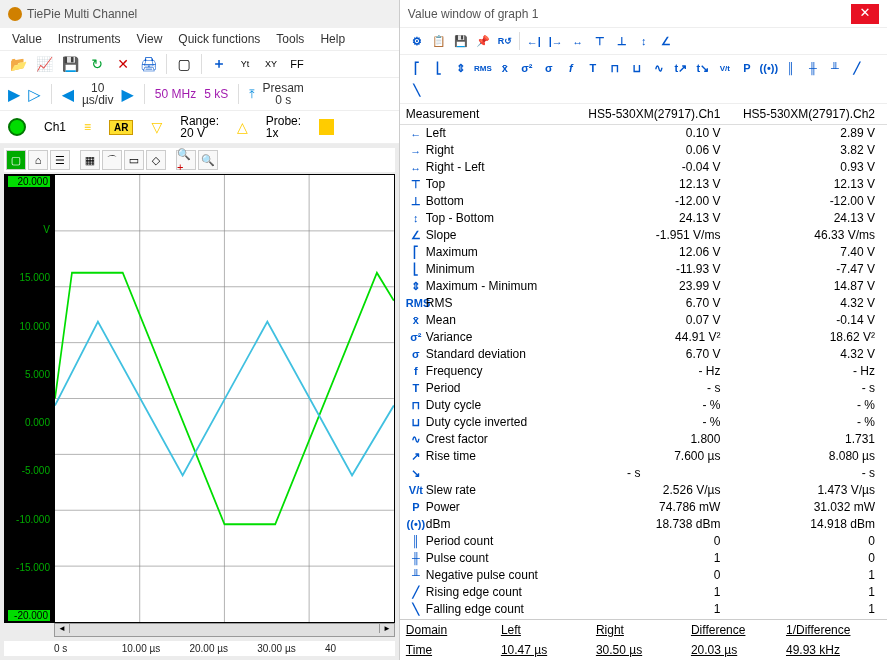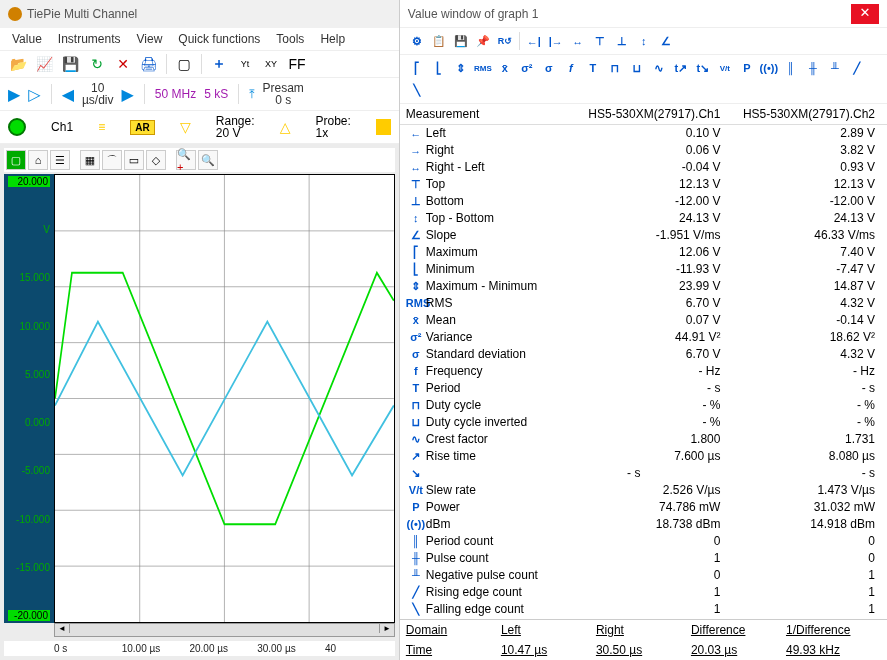--- a/index.html
+++ b/index.html
@@ -11,30 +11,30 @@
 .close-btn { background: #e81123; color: #fff; width: 28px; height: 20px; text-align: center; line-height: 18px; font-size: 13px; cursor: pointer; }
 .menu-bar { display: flex; gap: 16px; padding: 4px 12px; border-bottom: 1px solid #eee; }
 .menu-item { cursor: pointer; color: #333; }
 .toolbar { display: flex; gap: 4px; padding: 2px 8px; align-items: center; border-bottom: 1px solid #eee; flex-wrap: nowrap; overflow: hidden;}
 .tool-ico { width: 22px; height: 22px; border: 1px solid transparent; display: flex; align-items: center; justify-content: center; cursor: pointer; font-size: 14px; border-radius: 2px; }
 .tool-sep { width: 1px; height: 20px; background: #ddd; margin: 0 2px; }
 .play-row { display: flex; align-items: center; padding: 4px 8px; gap: 8px; border-bottom: 1px solid #eee; overflow: hidden; }
 .play-btn { color: #0088dd; font-size: 16px; cursor: pointer; }
 .time-div { text-align: center; font-size: 11px; line-height: 12px; color: #333; }
 .param { font-size: 12px; color: #a21caf; }
-.ch-row { display: flex; align-items: center; padding: 4px 8px; gap: 2px; border-bottom: 1px solid #eee; overflow: hidden; justify-content: space-between;}
+.ch-row { display: flex; align-items: center; padding: 4px 8px; gap: 18px; border-bottom: 1px solid #eee; overflow: hidden;}
 .ch-ico { width: 18px; height: 18px; border-radius: 50%; background: #0d0; border: 2px solid #070; }
 .ar-box { background: #ffe030; border: 1px solid #cc9900; padding: 1px 4px; font-weight: bold; font-size: 10px; }
 .yt-tri { color: #ffcc00; font-size: 14px; }
 .range-label { font-size: 11px; line-height: 12px; }
 .graph-section { flex: 1; display: flex; flex-direction: column; background: #ececec; padding: 4px; }
 .graph-tb { display: flex; gap: 2px; background: #fff; padding: 2px; margin-bottom: 2px; }
 .gtb-ico { width: 20px; height: 20px; background: #f8f8f8; border: 1px solid #ccc; display: flex; align-items: center; justify-content: center; cursor: pointer; font-size: 11px; }
 .plot-area { flex: 1; display: flex; background: #fff; }
-.y-axis { width: 50px; background: #0c4a6e; display: flex; flex-direction: column; justify-content: space-between; padding: 2px 4px; }
+.y-axis { width: 50px; background: #000000; display: flex; flex-direction: column; justify-content: space-between; padding: 2px 4px; }
 .y-tick { font-size: 10px; color: #00aa00; text-align: right; }
 .y-tick.first, .y-tick.last { background: #00dd00; color: #000; padding: 0 2px; }
 .y-unit { font-size: 10px; color: #00aa00; text-align: right; }
 .plot { flex: 1; position: relative; background: #fff; border: 1px solid #000; }
 .plot svg { width: 100%; height: 100%; }
 .x-axis { display: flex; padding: 2px 50px 2px 50px; background: #fff; margin-top: 4px; }
 .x-tick { flex: 1; font-size: 10px; color: #222; text-align: left; }
 .right-tb1 { display: flex; gap: 0; padding: 2px 6px; border-bottom: 1px solid #eee; align-items: center; overflow: hidden; }
 .right-tb2 { display: flex; gap: 0; padding: 2px 6px; border-bottom: 1px solid #eee; align-items: center; flex-wrap: wrap; overflow: hidden;}
 .rtb-ico { width: 22px; height: 22px; display: flex; align-items: center; justify-content: center; cursor: pointer; font-size: 11px; color: #0055cc; font-weight: bold; border: 1px solid transparent; }
@@ -75,21 +75,21 @@
     <span class="tool-ico" style="color:#0055cc">💾</span>
     <span class="tool-ico" style="color:#00a030">↻</span>
     <span class="tool-ico" style="color:#cc0000">✕</span>
     <span class="tool-ico" style="color:#0055cc">🖨</span>
     <span class="tool-sep"></span>
     <span class="tool-ico">▢</span>
     <span class="tool-sep"></span>
     <span class="tool-ico" style="color:#0055cc;font-weight:bold">＋</span>
     <span class="tool-ico" style="font-size:9px">Yt</span>
     <span class="tool-ico" style="font-size:9px">XY</span>
-    <span class="tool-ico" style="font-size:14px">FF</span>
+    <span class="tool-ico" style="font-size:11px">FF</span>
   </div>
   <div class="play-row">
     <span class="play-btn">▶</span>
     <span class="play-btn">▷</span>
     <span class="tool-sep"></span>
     <span class="play-btn">◀</span>
     <div class="time-div">
       <div>10</div>
       <div>µs/div</div>
     </div>

